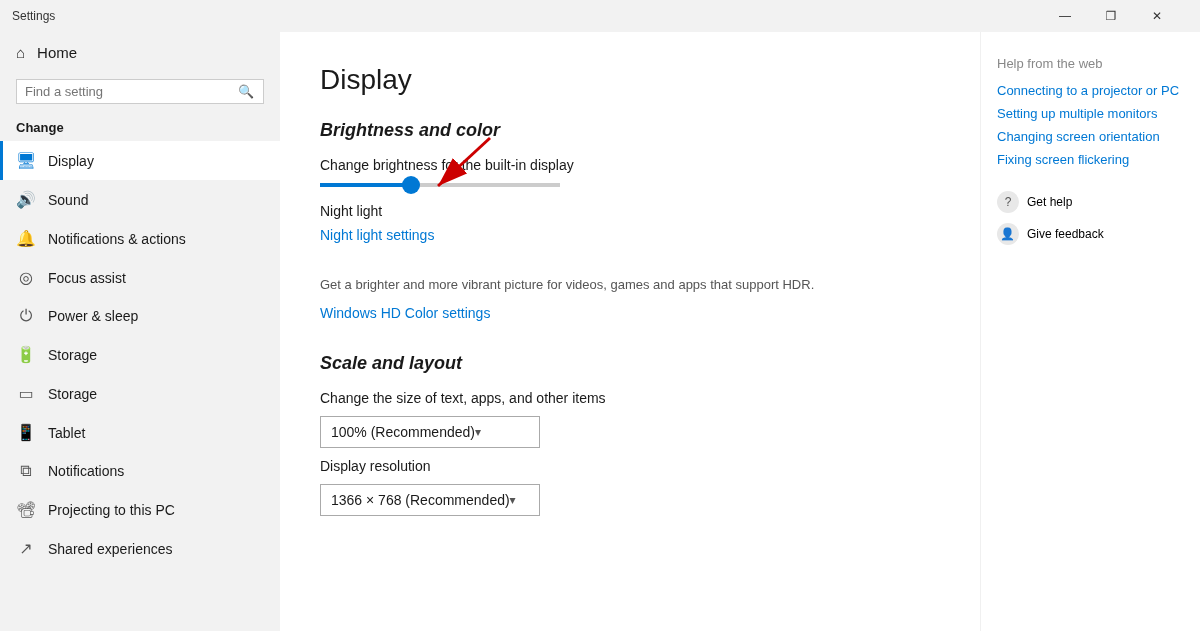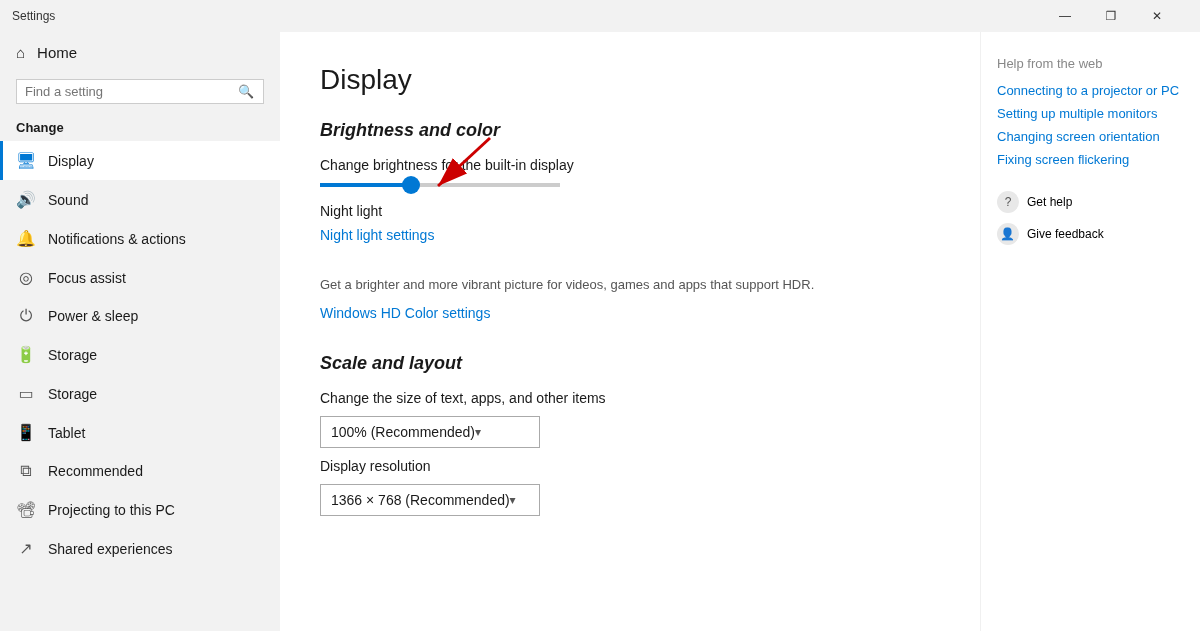--- a/index.html
+++ b/index.html
@@ -356,21 +356,21 @@
     <div class="sidebar-item">
       <span class="item-icon">▭</span>
       <span>Storage</span>
     </div>
     <div class="sidebar-item">
       <span class="item-icon">📱</span>
       <span>Tablet</span>
     </div>
     <div class="sidebar-item">
       <span class="item-icon">⧉</span>
-      <span>Recommended</span>
+      <span>Notifications</span>
     </div>
     <div class="sidebar-item">
       <span class="item-icon">📽</span>
       <span>Projecting to this PC</span>
     </div>
     <div class="sidebar-item">
       <span class="item-icon">↗</span>
       <span>Shared experiences</span>
     </div>
 

